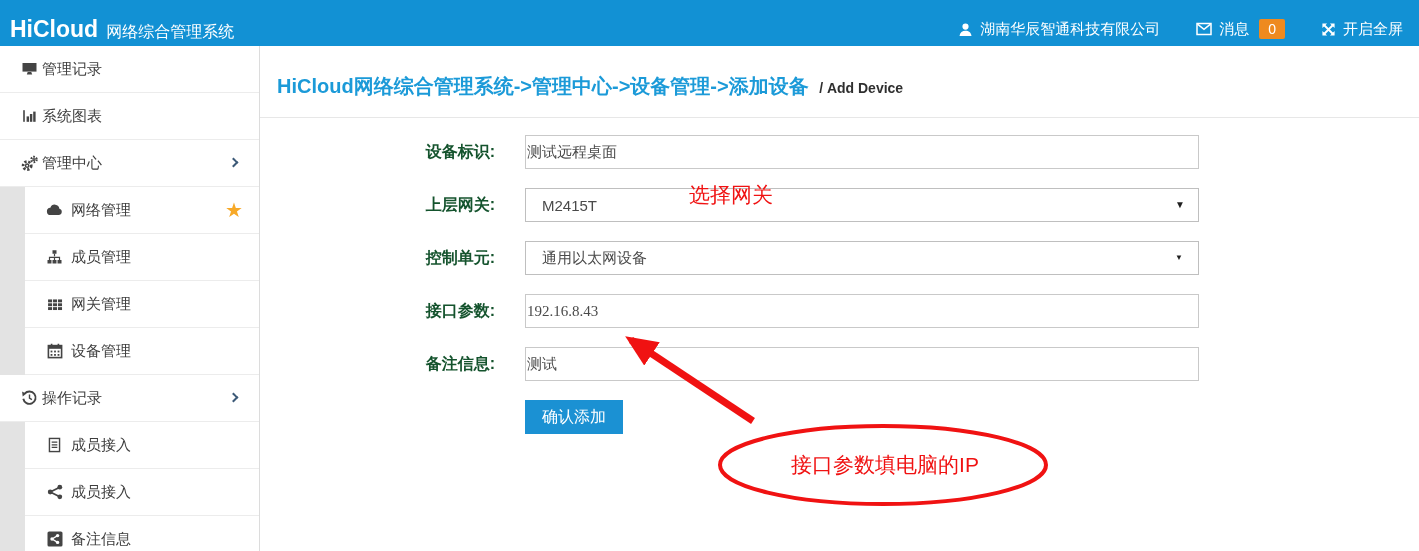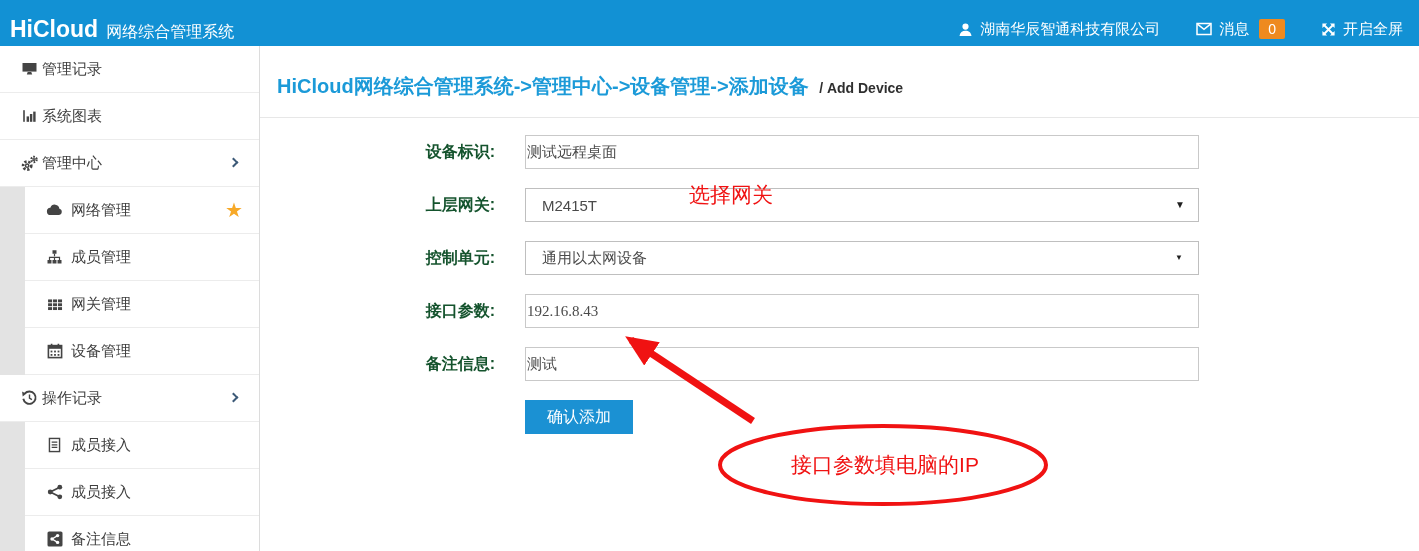--- a/index.html
+++ b/index.html
@@ -44,21 +44,21 @@
   .form { padding-top:17px; }
   .form-row { display:flex; align-items:center; margin-bottom:19px; height:34px; }
   .form-label { width:235px; text-align:right; font-weight:bold; font-size:16px; color:#14532d; flex:none; }
   .control { margin-left:30px; width:674px; height:34px; border:1px solid #c9c9c9;
     background:#fff; font-size:15px; color:#4a4a4a; flex:none; }
   input.control { padding-left:1px; outline:none; font-family:Liberation Serif, serif; }
   .select { display:flex; align-items:center; padding-left:16px; position:relative;
     border-color:#bfbfbf; cursor:pointer; }
   .caret { position:absolute; right:13px; color:#1f1f1f; font-size:10px; line-height:1; }
   .caret.small { font-size:8px; right:15px; }
-  .submit-btn { display:block; margin:17px 8px 0 265px; width:108px; height:34px;
+  .submit-btn { display:block; margin:17px 8px 0 265px; width:98px; height:34px;
     background:#1b91d3; color:#fff; font-size:16px; border:none; cursor:pointer;
     font-family:"Liberation Sans", sans-serif; }
 
   
   .overlay { position:absolute; left:0; top:0; width:1419px; height:551px;
     pointer-events:none; z-index:10; }
   .note { position:absolute; color:#f01212; white-space:nowrap; }
   .note-gateway { left:651px; top:181px; font-size:21px;margin-left:38px; }
   .note-ip { left:885px; top:451px; font-size:21px; transform:translateX(-50%); }
 </style>

